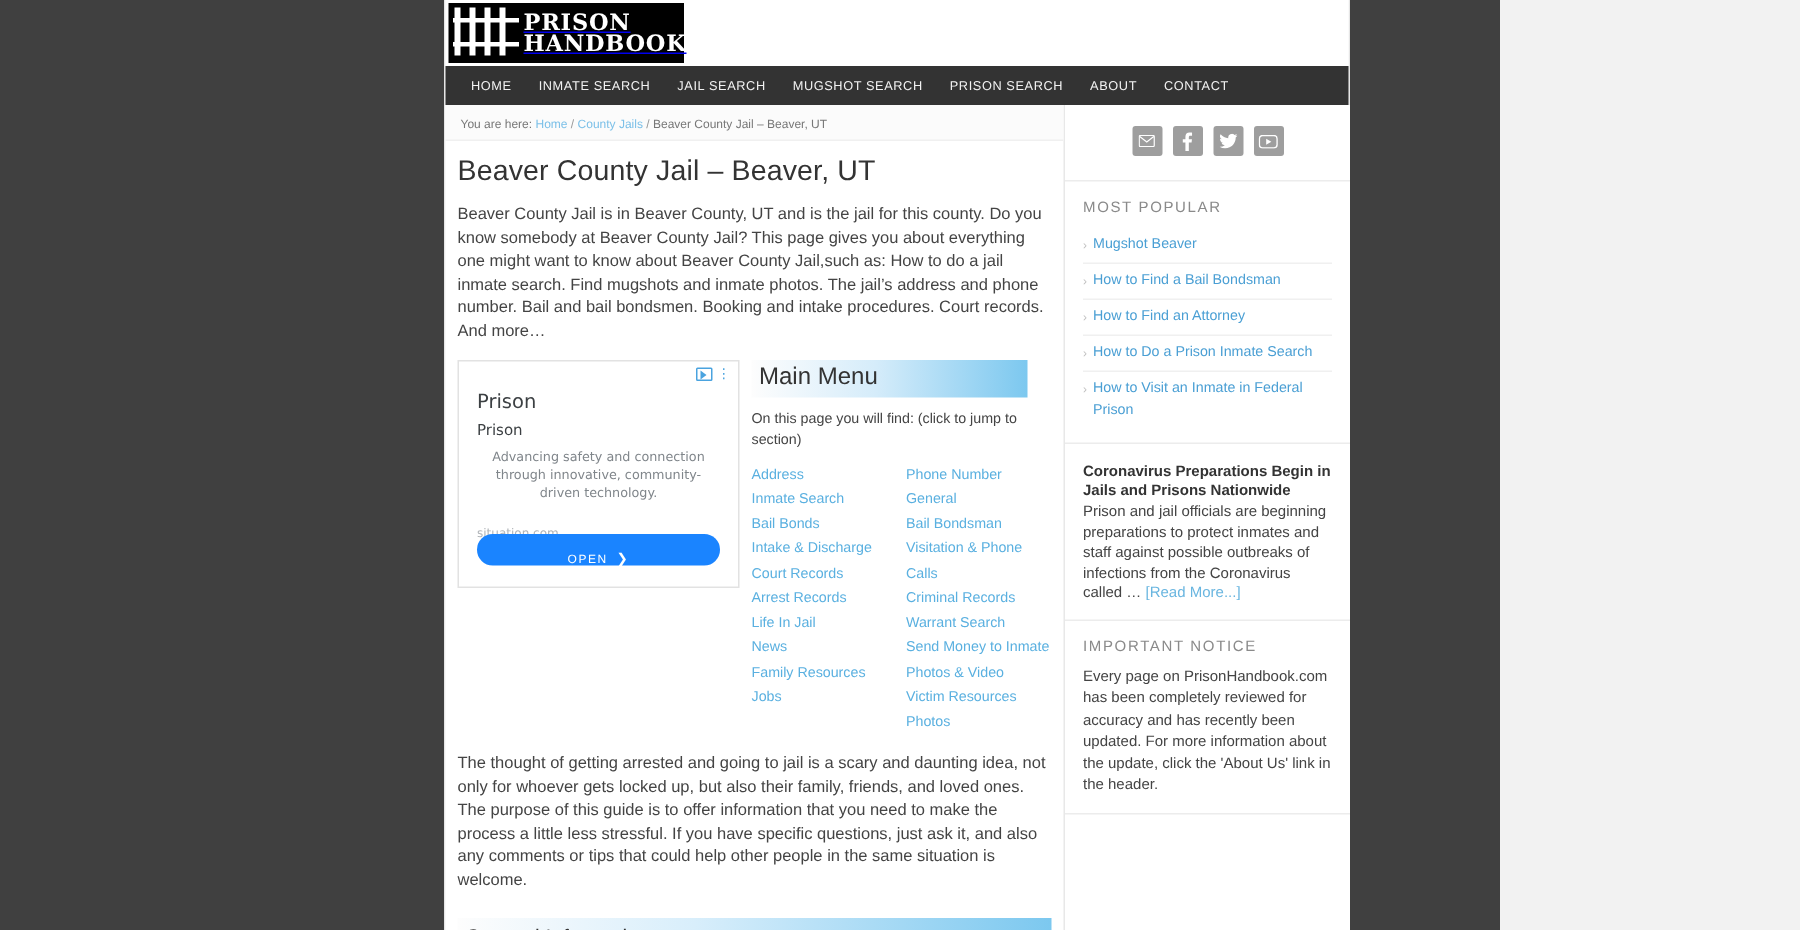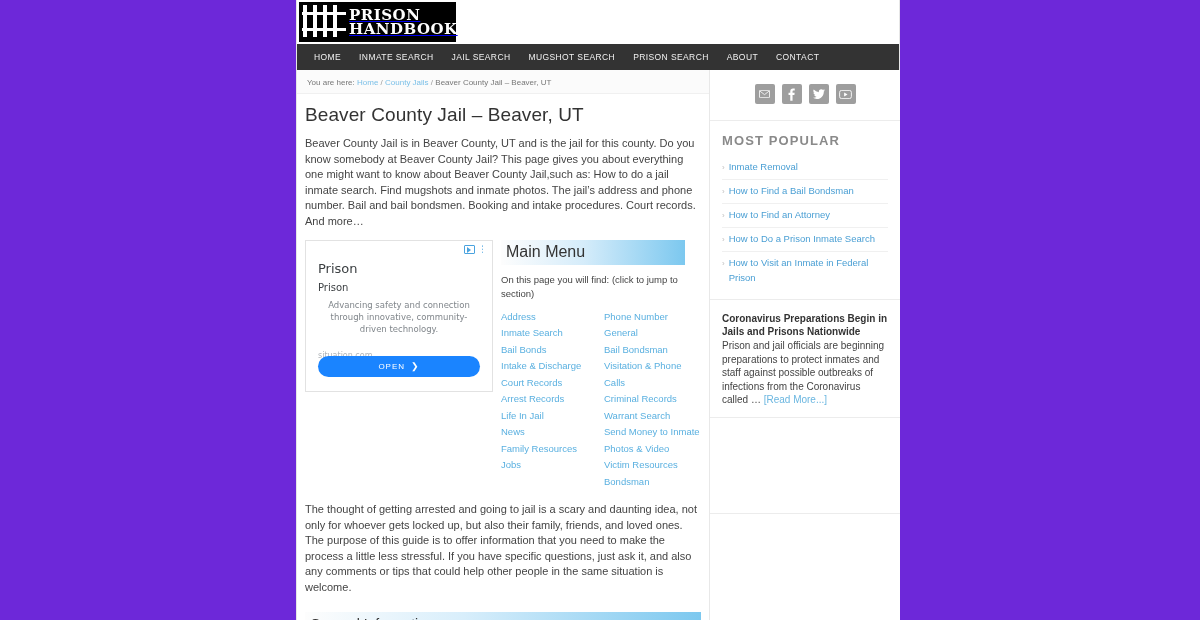--- a/index.html
+++ b/index.html
@@ -8,23 +8,23 @@
     margin: 0;
     padding: 0;
     width: 1200px;
     height: 620px;
     overflow: hidden;
     background: #f2f2f2;
     font-family: "Liberation Sans", sans-serif;
   }
   #page {
     position: relative;
-    width: 1200px;
+    width: 1000px;
     height: 620px;
-    background: #6d28d9;
+    background: #404040;
   }
   #site {
     position: absolute;
     left: 296px;
     top: 0;
     width: 604px;
     min-height: 620px;
     background: #ffffff;
     border-left: 1px solid #e6e6e6;
     border-right: 1px solid #e6e6e6;
@@ -167,21 +167,21 @@
   .ad .adurl { font-size: 8px; color: #b0b4b8; font-family: "DejaVu Sans", sans-serif;}
   .ad-btn {
     position: absolute;
     left: 12px; right: 12px; bottom: 14px;
     height: 21px;
     background: #1a84ff;
     border-radius: 11px;
     color: #fff;
     font-size: 8px;
     letter-spacing: 1px;
-    display: flex; align-items: center; justify-content: center;
+    display: flex; align-items: flex-end; justify-content: center;
   }
   .ad-btn .chev { margin-left: 6px; font-size: 9px; }
 
   .menu-block { flex: 1 1 auto; margin-left: 8px; }
   .sec-head {
     font-size: 16px;
     color: #333;
     font-weight: normal;
     margin: 0 16px 8px 0;
     padding: 3px 0 4px 5px;
@@ -227,25 +227,25 @@
   .sico {
     width: 20px; height: 20px;
     background: #9e9e9e;
     border-radius: 2px;
     display: flex; align-items: center; justify-content: center;
     color: #ffffff;
   }
   .sico svg { display: block; }
   .widget { padding: 12px 12px 10px 12px; border-bottom: 1px solid #ececec; }
   .widget-title {
-    font-size: 13px;
+    font-size: 10px;
     letter-spacing: 1.1px;
     color: #8a8a8a;
     margin: 0 0 8px 0;
-    font-weight: bold;
+    font-weight: normal;
     text-transform: uppercase;
   }
   .pop-list { list-style: none; margin: 0; padding: 0; }
   .pop-list li {
     border-bottom: 1px solid #f0f0f0;
     padding: 4px 0 4px 0;
     display: flex;
     align-items: flex-start;
   }
   .pop-list li:last-child { border-bottom: none; }
@@ -348,21 +348,21 @@
                 <div class="cellwrap">
                   <a href="#">Phone Number</a>
                   <a href="#">General</a>
                   <a href="#">Bail Bondsman</a>
                   <a href="#">Visitation &amp; Phone Calls</a>
                   <a href="#">Criminal Records</a>
                   <a href="#">Warrant Search</a>
                   <a href="#">Send Money to Inmate</a>
                   <a href="#">Photos &amp; Video</a>
                   <a href="#">Victim Resources</a>
-                  <a href="#">Bondsman</a>
+                  <a href="#">Photos</a>
                 </div>
               </div>
             </div>
           </div>
 
           <p class="body-copy" style="margin-top:12px;">The thought of getting arrested and going to jail is a scary and daunting idea, not only for whoever gets locked up, but also their family, friends, and loved ones. The purpose of this guide is to offer information that you need to make the process a little less stressful. If you have specific questions, just ask it, and also any comments or tips that could help other people in the same situation is welcome.</p>
 
           <h2 class="gi-head">General Information</h2>
 
           <div class="gi-row">
@@ -403,21 +403,21 @@
               <path d="M7 3.6 L12 6.5 L7 9.4 Z" fill="#fff"></path>
             </svg>
           </a>
         </div>
 
         <div class="widget">
           <h4 class="widget-title">MOST POPULAR</h4>
           <ul class="pop-list">
             <li>
               <span class="arrow">›</span>
-              <a href="#">Inmate Removal</a>
+              <a href="#">Mugshot Beaver</a>
             </li>
             <li>
               <span class="arrow">›</span>
               <a href="#">How to Find a Bail Bondsman</a>
             </li>
             <li>
               <span class="arrow">›</span>
               <a href="#">How to Find an Attorney</a>
             </li>
             <li>
@@ -429,18 +429,22 @@
               <a href="#">How to Visit an Inmate in Federal Prison</a>
             </li>
           </ul>
         </div>
 
         <div class="widget">
           <h4 class="news-title">Coronavirus Preparations Begin in Jails and Prisons Nationwide</h4>
           <p class="news-body"><span>Prison and jail officials are beginning preparations to protect inmates and staff against possible outbreaks of infections from the Coronavirus called … </span><a href="#">[Read More...]</a></p>
         </div>
 
+        <div class="widget">
+          <h4 class="widget-title">IMPORTANT NOTICE</h4>
+          <p class="notice-body">Every page on PrisonHandbook.com has been completely reviewed for accuracy and has recently been updated. For more information about the update, click the 'About Us' link in the header.</p>
+        </div>
 
         <div class="widget widget-empty"></div>
       </aside>
     </div>
   </div>
 </div>
 
 </body></html>

